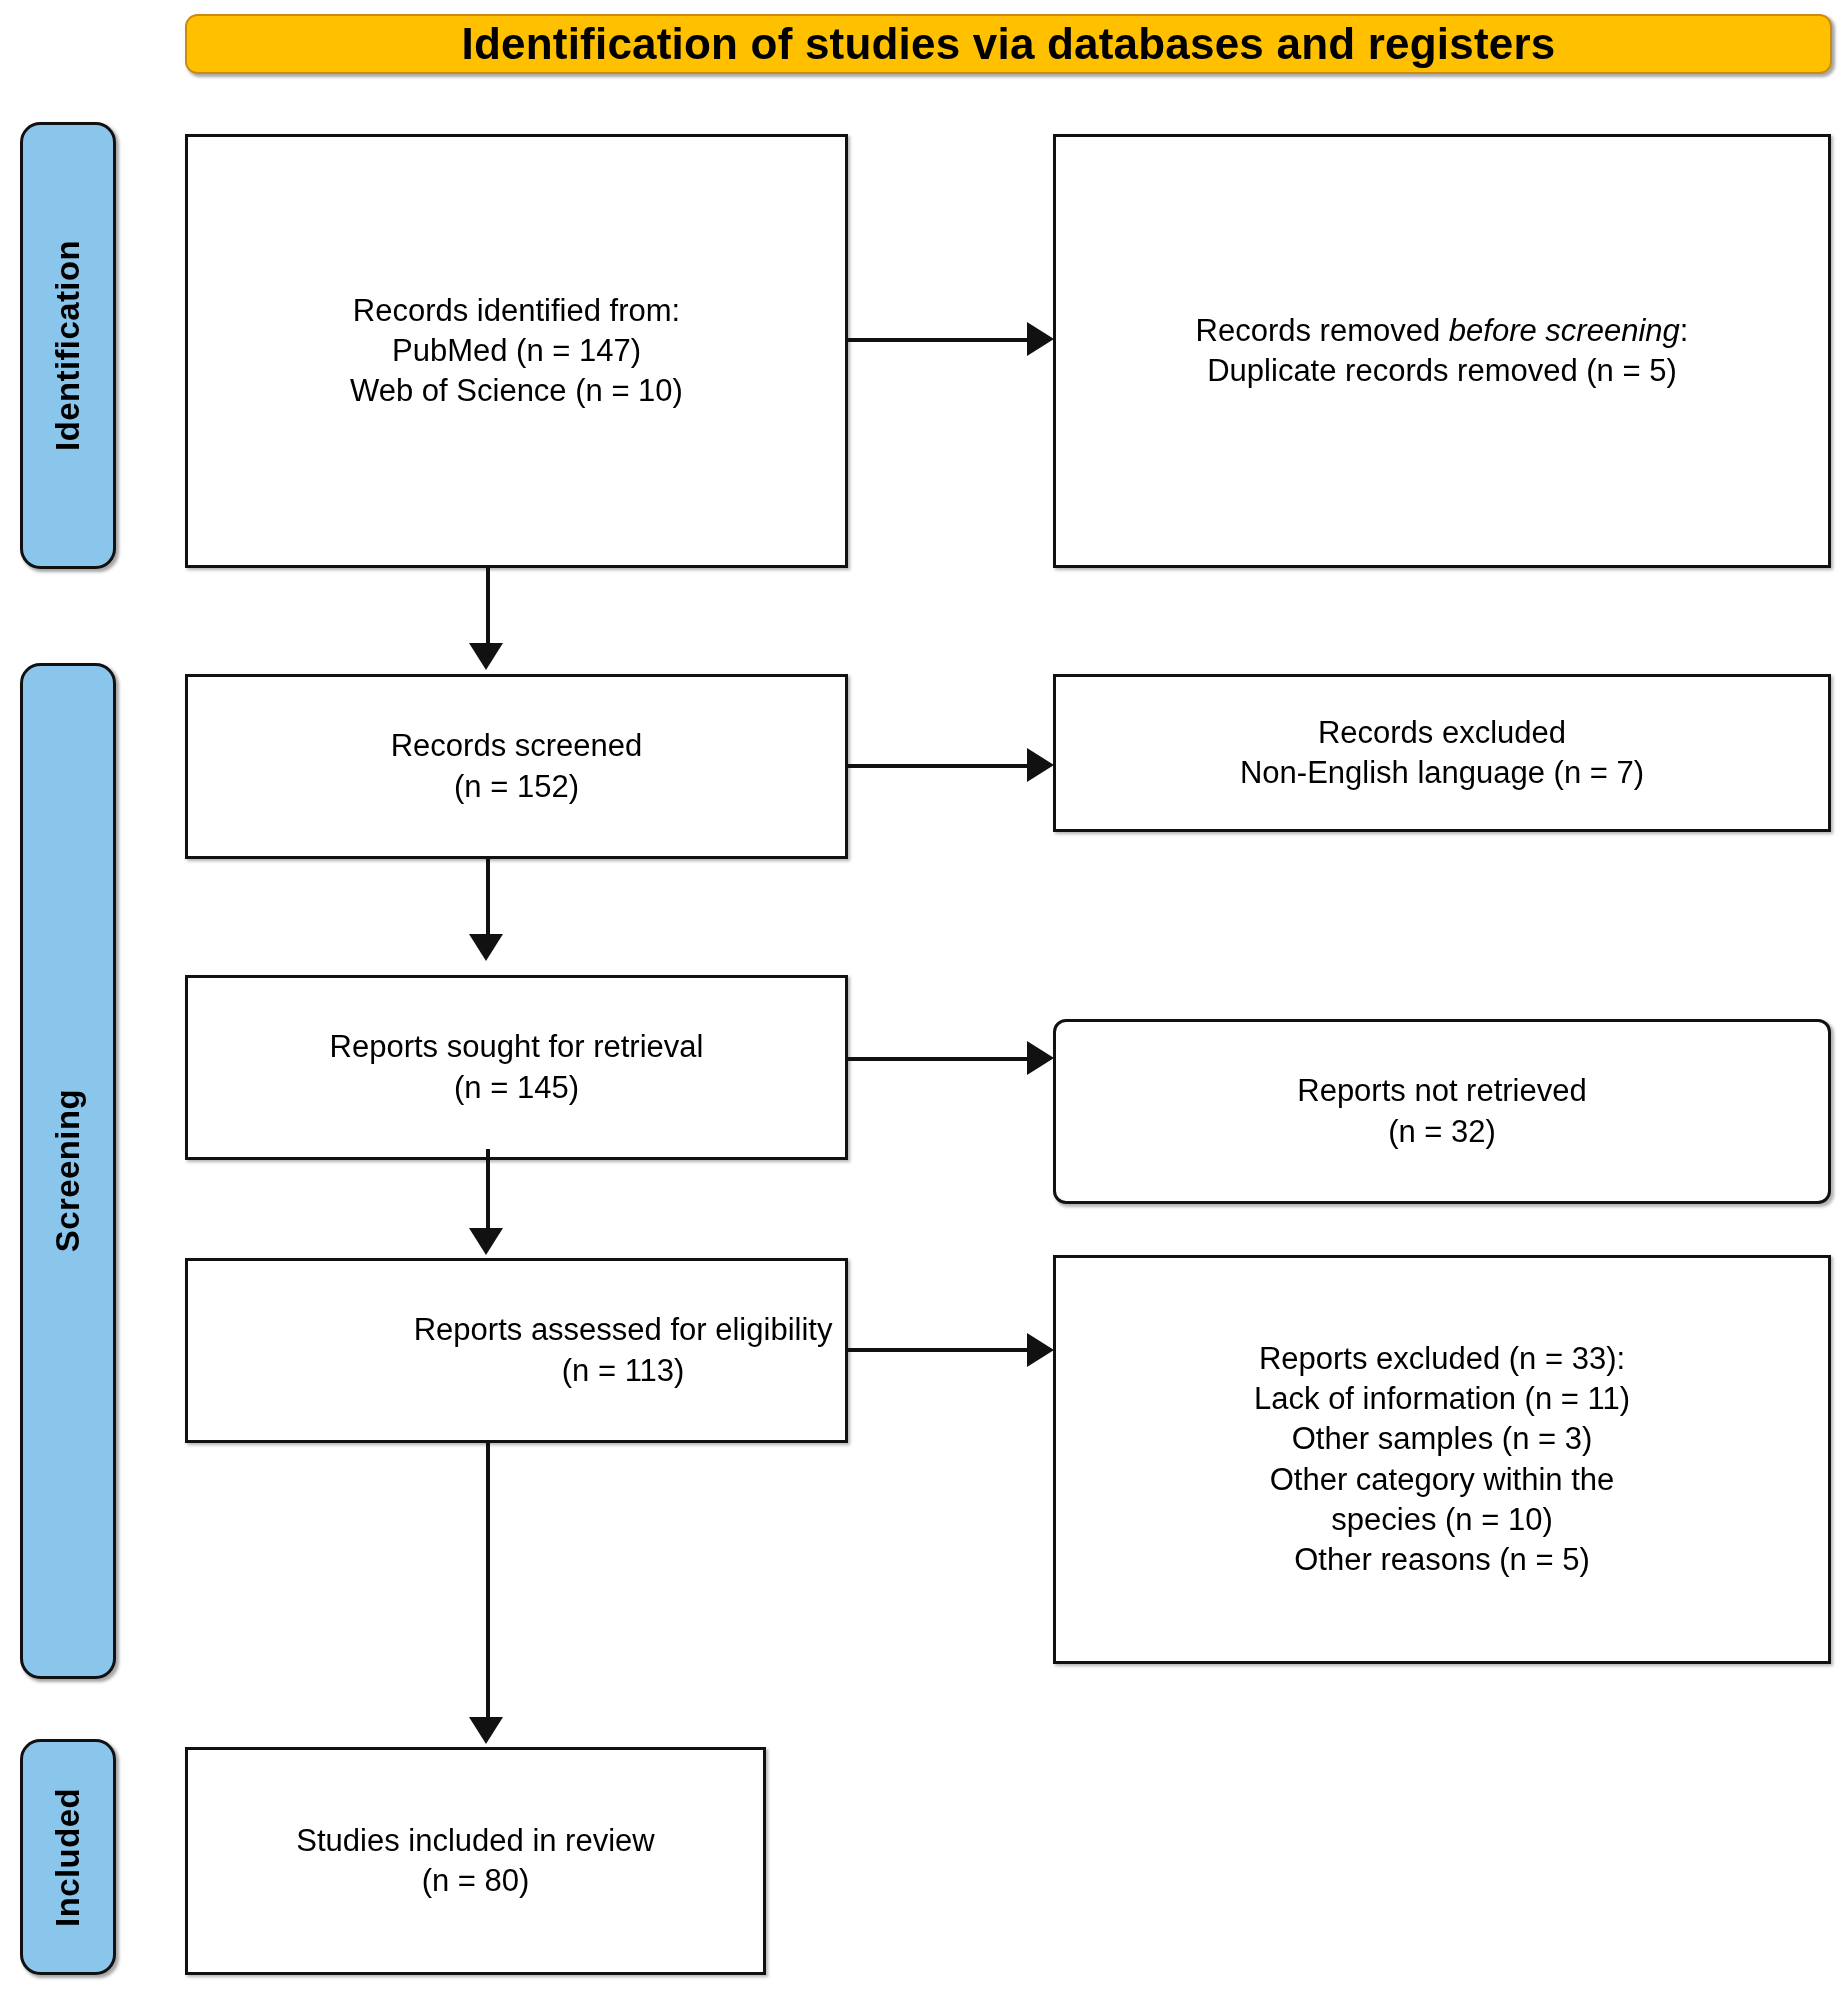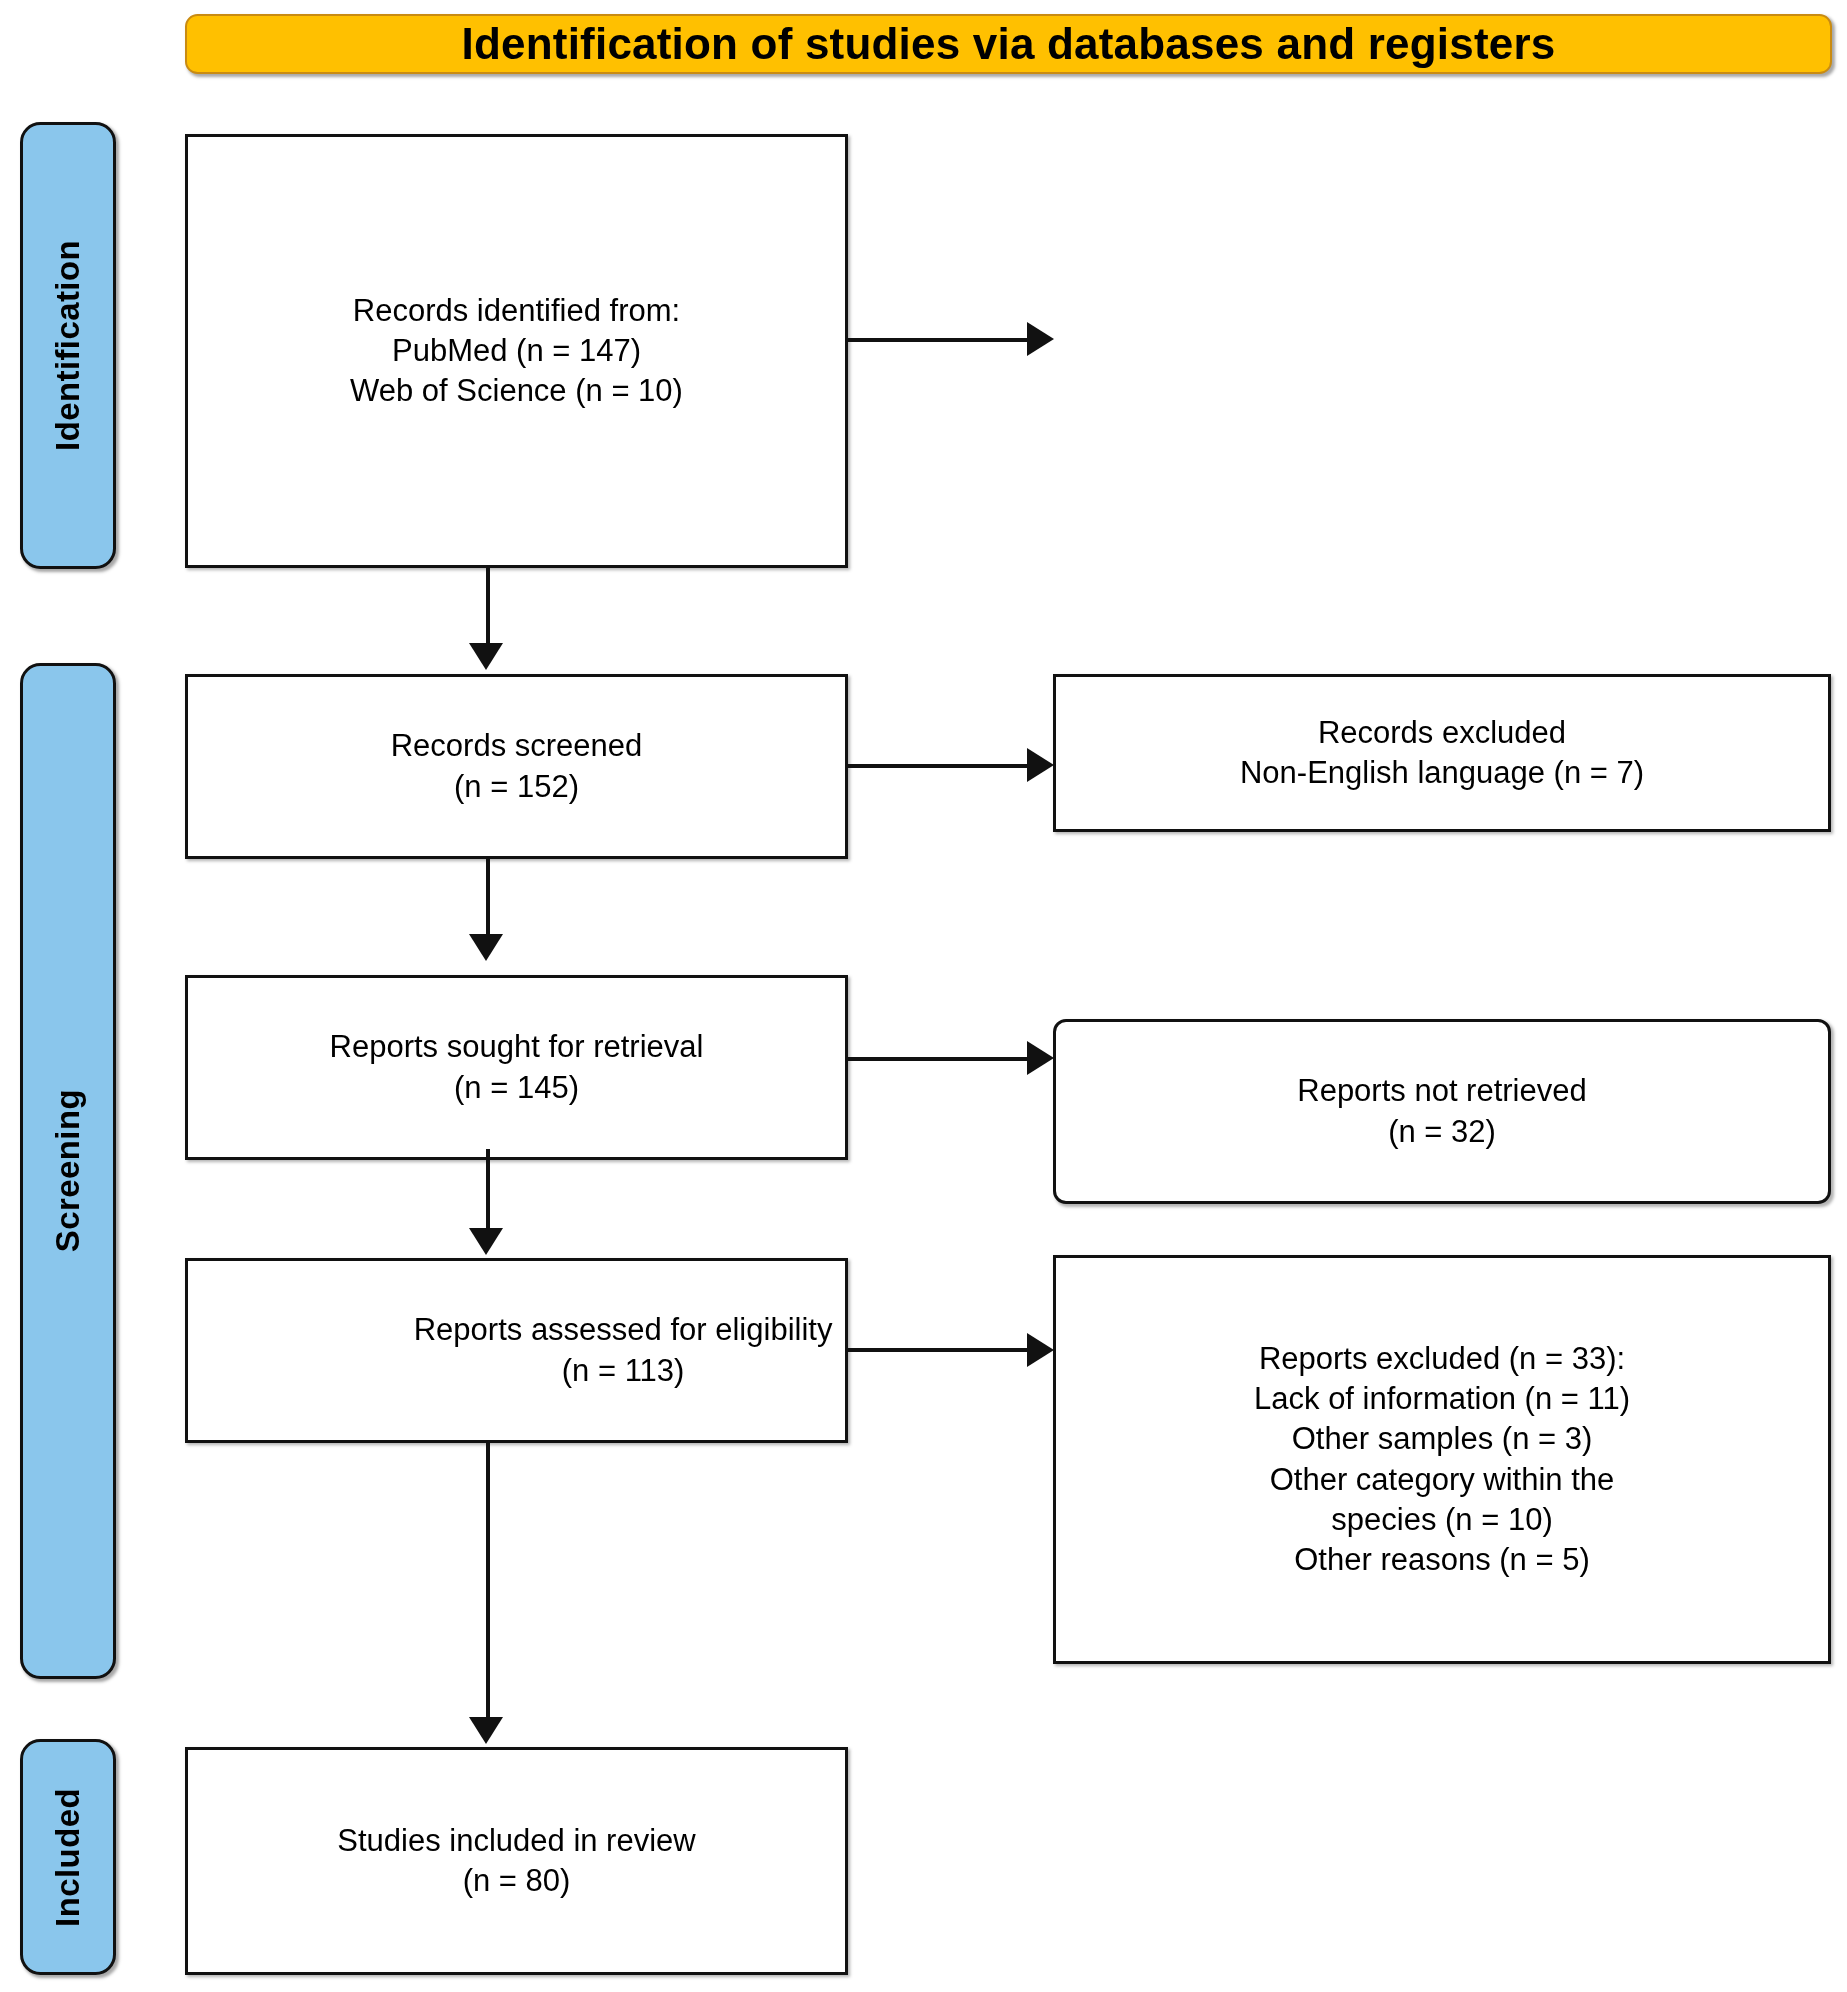--- a/index.html
+++ b/index.html
@@ -88,21 +88,21 @@
   .box-text em { font-style: italic; }
 
   #box-identified     { left: 185px;  top: 134px;  width: 663px;  height: 434px; }
   #box-removed        { left: 1053px; top: 134px;  width: 778px;  height: 434px; }
   #box-screened       { left: 185px;  top: 674px;  width: 663px;  height: 185px; }
   #box-excluded       { left: 1053px; top: 674px;  width: 778px;  height: 158px; }
   #box-sought         { left: 185px;  top: 975px; width: 663px;  height: 185px; }
   #box-notretrieved   { left: 1053px; top: 1019px; width: 778px;  height: 185px; border-radius: 13px; }
   #box-assessed       { left: 185px;  top: 1258px; width: 663px;  height: 185px; justify-content: flex-end; }
   #box-reportsexcl    { left: 1053px; top: 1255px; width: 778px;  height: 409px; }
-  #box-included       { left: 185px;  top: 1747px; width: 663px;  height: 228px; }
+  #box-included       { left: 185px;  top: 1747px; width: 581px;  height: 228px; }
 
   
   .vline {
     position: absolute;
     width: 3.9px;
     background: #111111;
   }
   .hline {
     position: absolute;
     height: 3.9px;
@@ -171,20 +171,26 @@
   </div>
 
   <div class="box" id="box-identified">
     <div class="box-text">
       <div>Records identified from:</div>
       <div>PubMed (n = 147)</div>
       <div>Web of Science (n = 10)</div>
     </div>
   </div>
 
+  <div class="box" id="box-removed">
+    <div class="box-text">
+      <div><span>Records removed </span><em>before screening</em><span>:</span></div>
+      <div>Duplicate records removed (n = 5)</div>
+    </div>
+  </div>
 
   <div class="box" id="box-screened">
     <div class="box-text">
       <div>Records screened</div>
       <div>(n = 152)</div>
     </div>
   </div>
 
   <div class="box" id="box-excluded">
     <div class="box-text">

